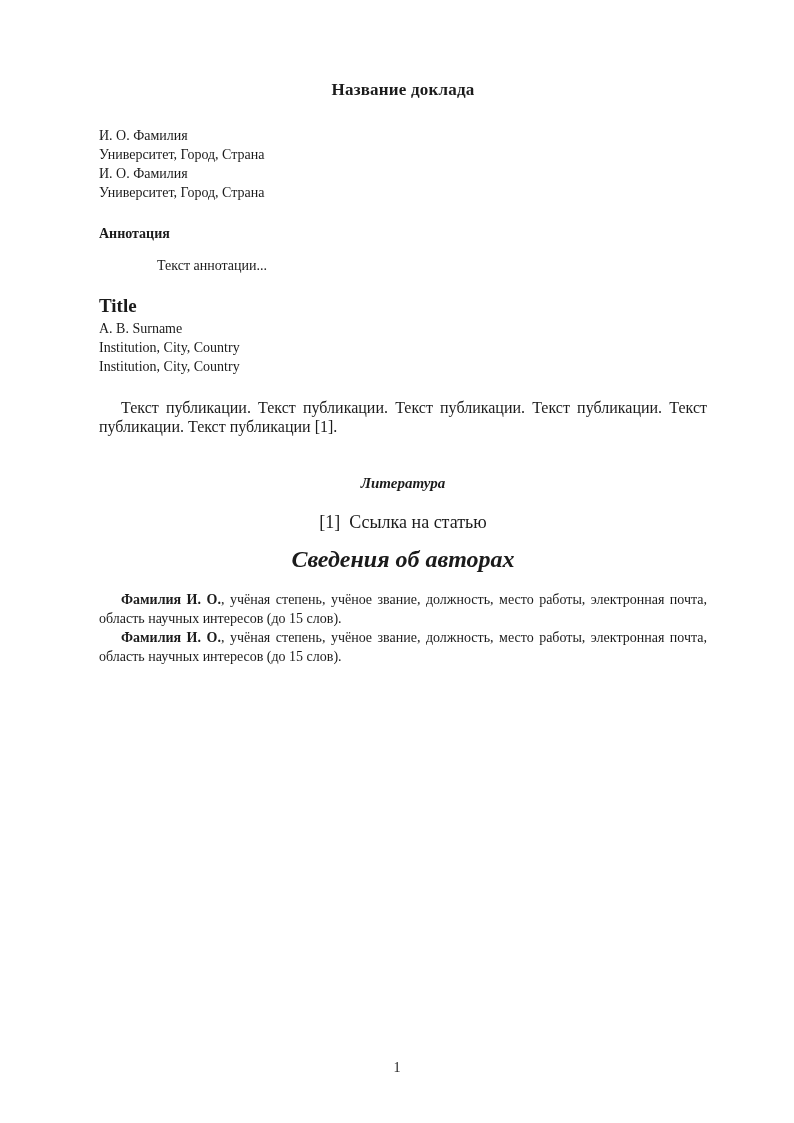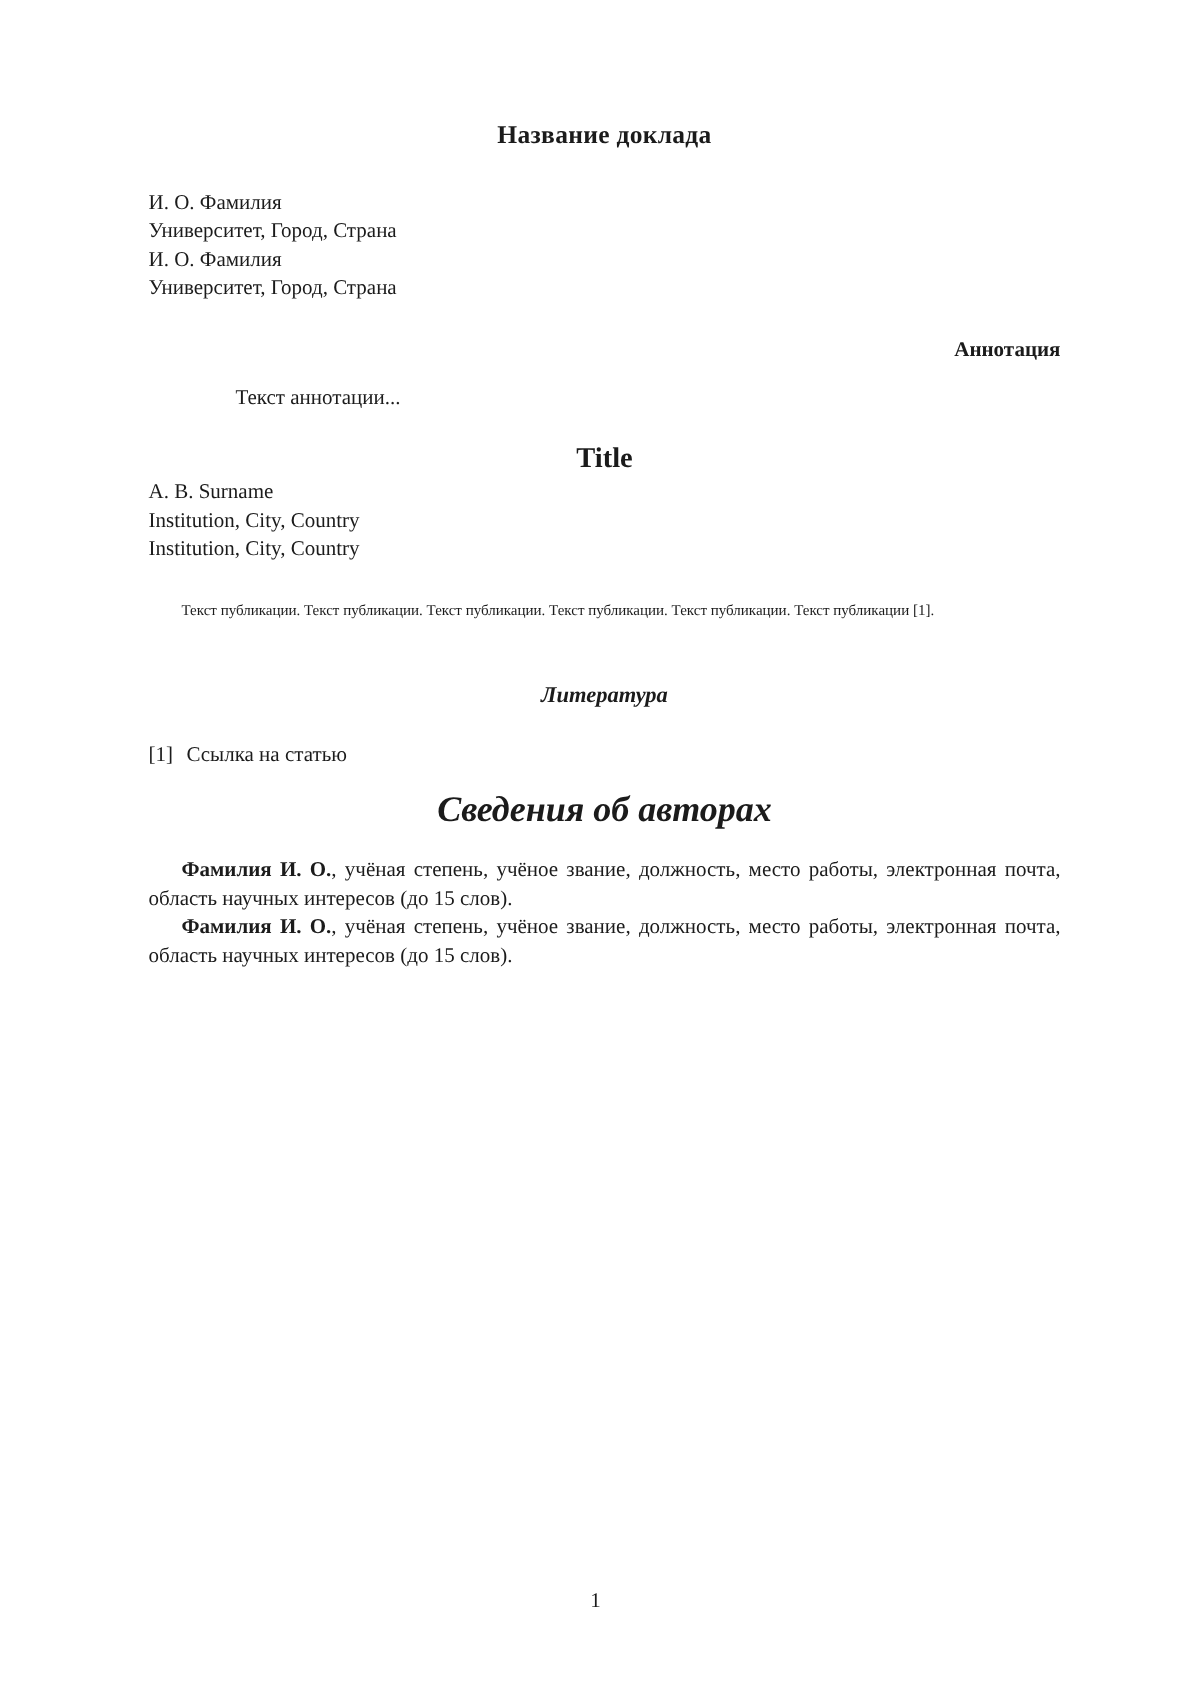--- a/index.html
+++ b/index.html
@@ -35,56 +35,57 @@
     letter-spacing: 0.2px;
   }
   .author-line, .affil-line {
     font-size: 14px;
     line-height: 19px;
     margin: 0;
   }
   .abstract-heading {
     font-size: 14px;
     font-weight: bold;
-    text-align: right;
+    text-align: left;
     margin: 22px 0 0 0;
     line-height: 19px;
   }
   .abstract-text {
     font-size: 14px;
     line-height: 19px;
     margin: 13px 36px 0 36px;
     text-indent: 22px;
     text-align: justify;
   }
   .title-en {
     font-size: 19px;
     font-weight: bold;
-    text-align: center;
+    text-align: left;
     margin: 20px 0 2px 0;
   }
   .body-par {
-    font-size: 10px;
+    font-size: 16px;
     line-height: 19px;
     text-align: justify;
     text-indent: 22px;
     margin: 22px 0 0 0;
   }
   .ref-heading {
     font-size: 15px;
     font-weight: bold;
     font-style: italic;
     text-align: center;
     margin: 38px 0 0 0;
     line-height: 19px;
   }
   .ref-item {
-    font-size: 14px;
+    font-size: 18px;
     line-height: 19px;
     margin: 20px 0 0 0;
+    text-align: center;
   }
   .ref-label {
     display: inline-block;
     margin-right: 9px;
   }
   .authors-info-heading {
     font-size: 24px;
     font-style: italic;
     text-align: center;
     margin: 16px 0 0 0;

